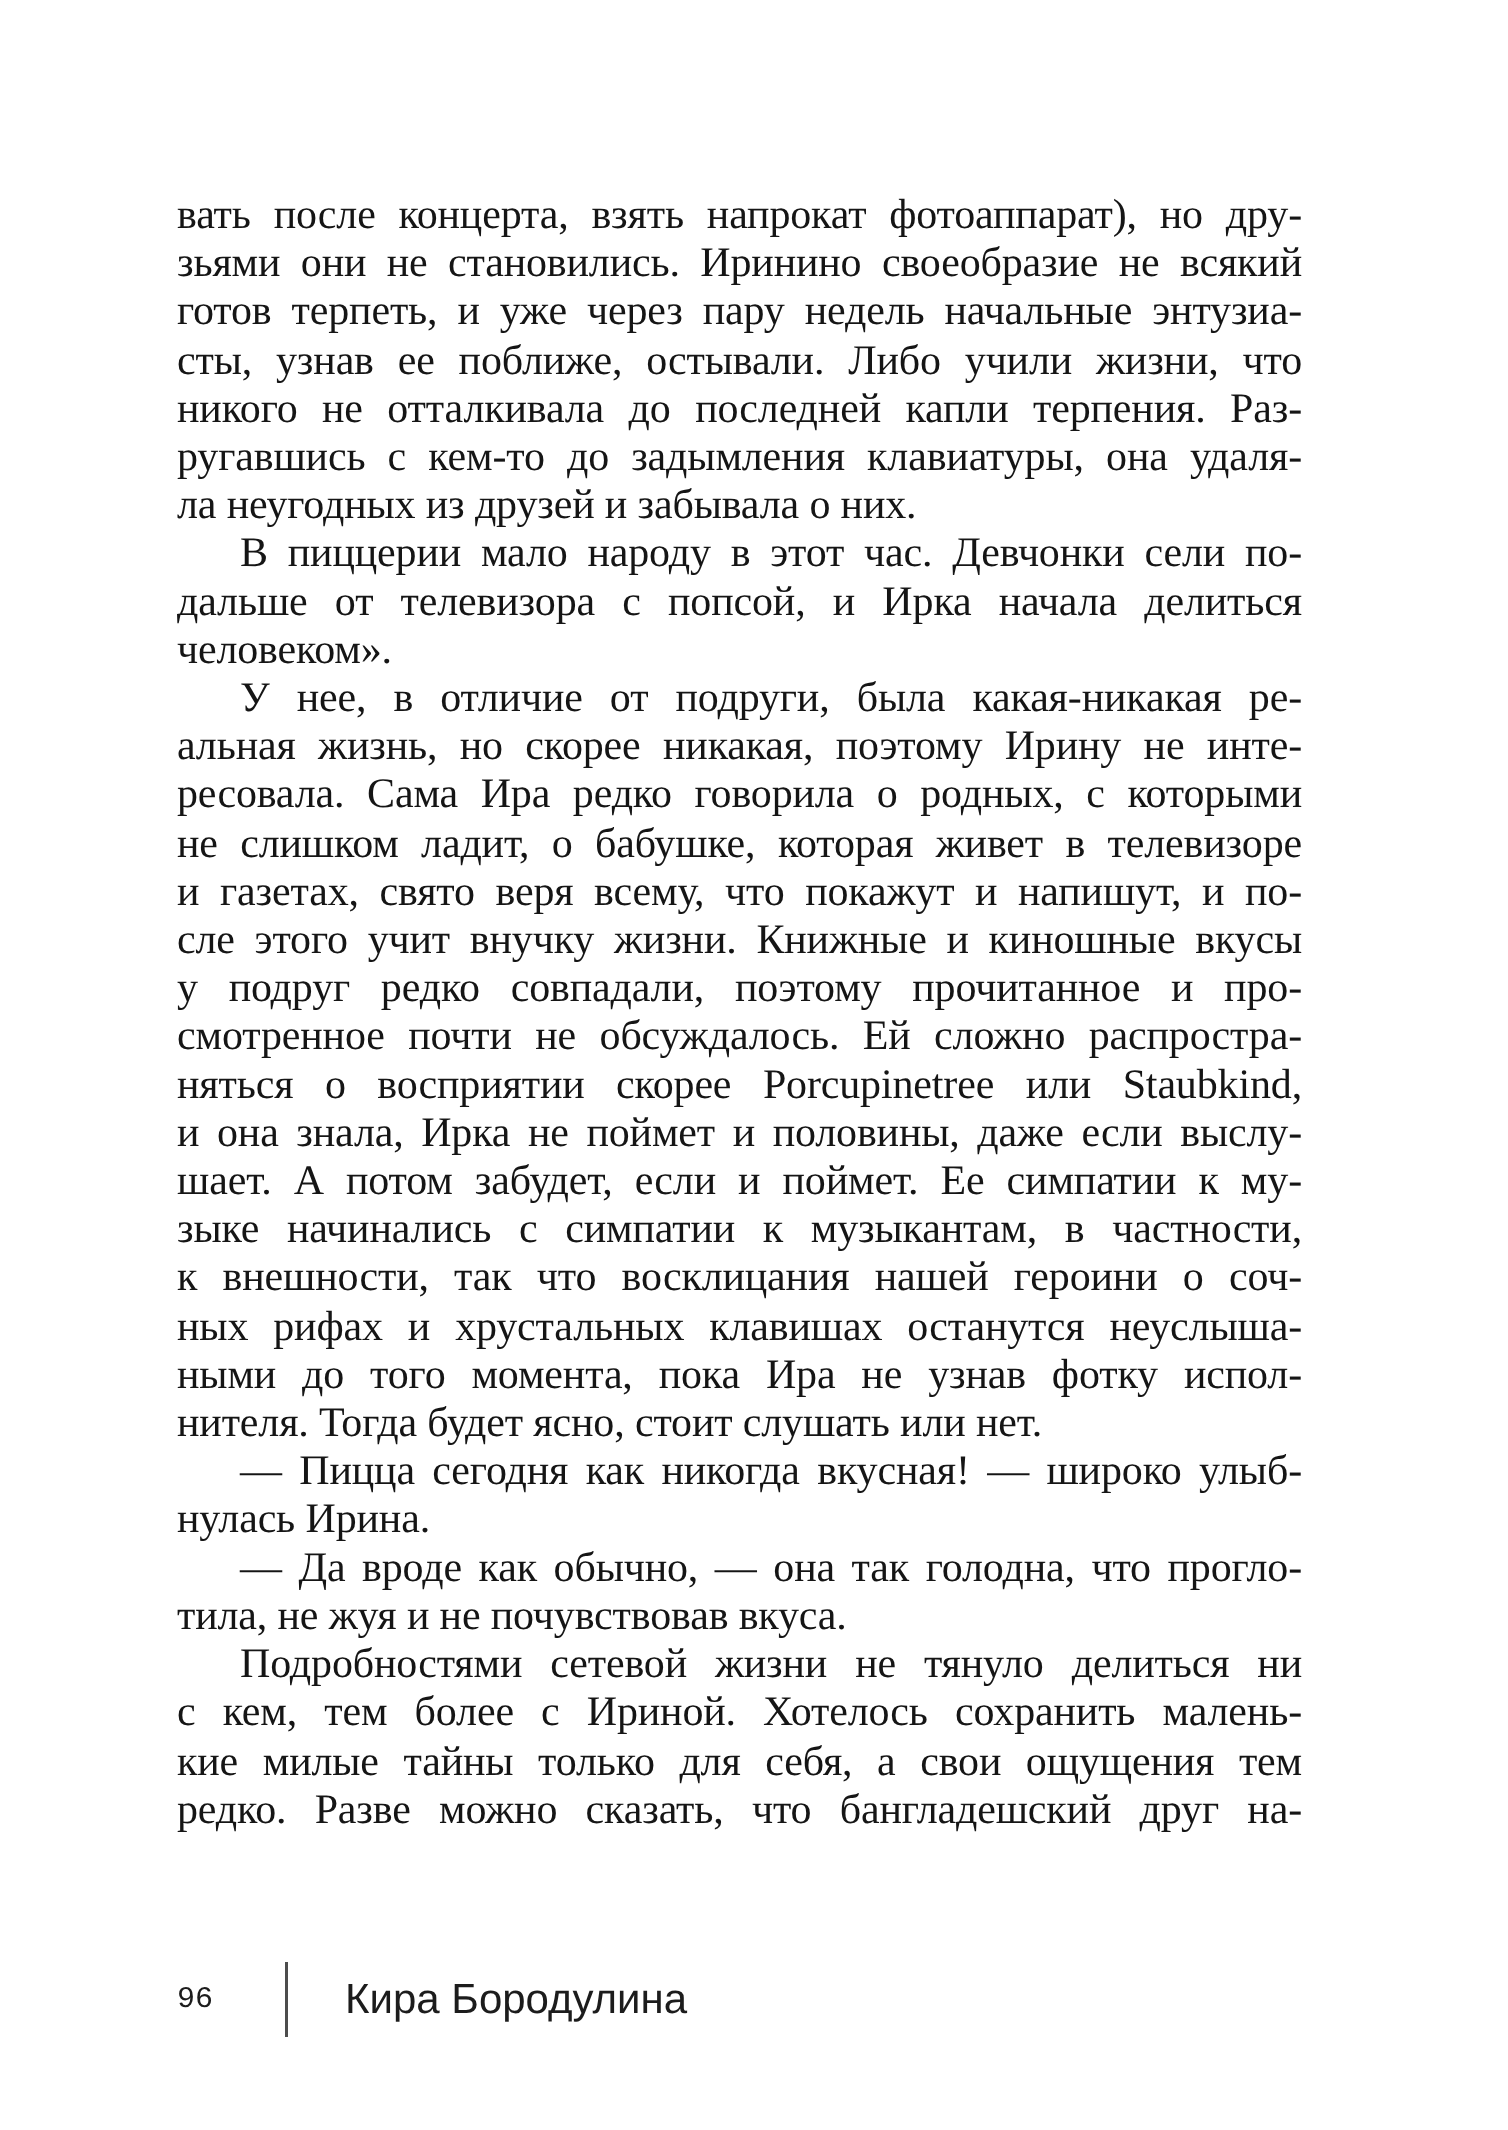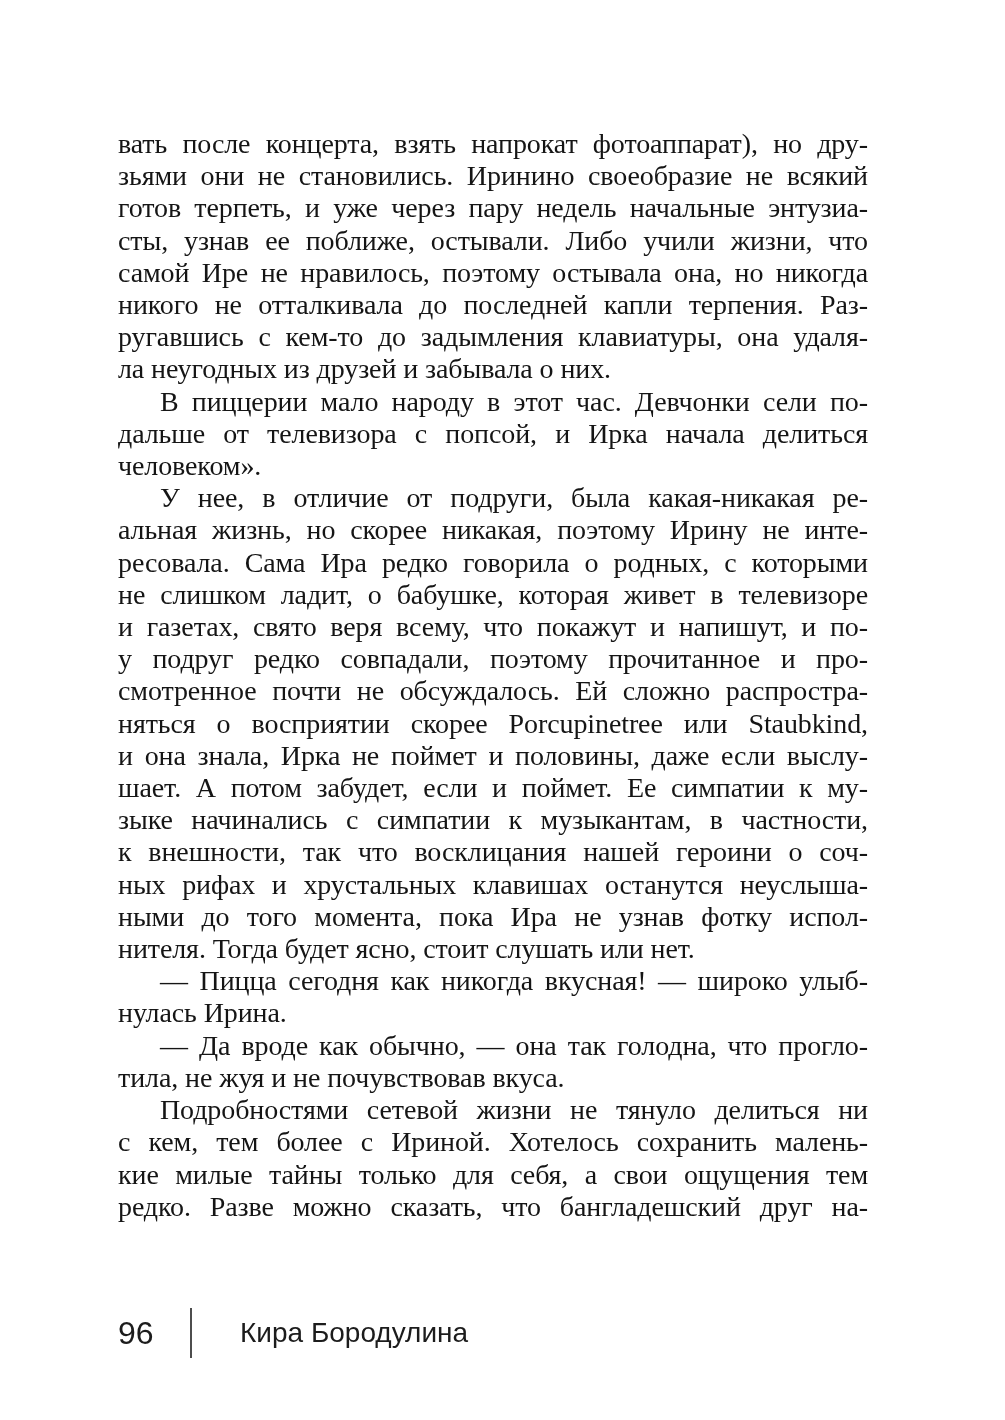--- a/index.html
+++ b/index.html
@@ -40,58 +40,59 @@
     position: absolute;
     left: 118px;
     top: 1308px;
     height: 50px;
     display: flex;
     align-items: center;
     font-family: "Liberation Sans", sans-serif;
     color: #1c1c1c;
   }
   .pnum {
-    font-size: 32px;
+    font-size: 20px;
     width: 72px;
     flex: 0 0 72px;
+    font-family: Liberation Mono, monospace;
   }
   .vrule {
     width: 2px;
     height: 50px;
     background: #4d4d4d;
     flex: 0 0 2px;
   }
   .author {
     font-size: 28px;
-    margin-left: 48px;
+    margin-left: 38px;
     white-space: nowrap;
   }
 </style>
 </head>
 <body>
 
 <div class="page">
 
   <div class="text-block">
       <div class="line just">вать после концерта, взять напрокат фотоаппарат), но дру-</div>
       <div class="line just">зьями они не становились. Иринино своеобразие не всякий</div>
       <div class="line just">готов терпеть, и уже через пару недель начальные энтузиа-</div>
       <div class="line just">сты, узнав ее поближе, остывали. Либо учили жизни, что</div>
-      <div class="line just">самой Ире не нравилось, поэтому остывала она, но никогда</div>
       <div class="line just">никого не отталкивала до последней капли терпения. Раз-</div>
       <div class="line just">ругавшись с кем-то до задымления клавиатуры, она удаля-</div>
       <div class="line">ла неугодных из друзей и забывала о них.</div>
       <div class="line indent just">В пиццерии мало народу в этот час. Девчонки сели по-</div>
       <div class="line just">дальше от телевизора с попсой, и Ирка начала делиться</div>
       <div class="line">человеком».</div>
       <div class="line indent just">У нее, в отличие от подруги, была какая-никакая ре-</div>
       <div class="line just">альная жизнь, но скорее никакая, поэтому Ирину не инте-</div>
       <div class="line just">ресовала. Сама Ира редко говорила о родных, с которыми</div>
       <div class="line just">не слишком ладит, о бабушке, которая живет в телевизоре</div>
       <div class="line just">и газетах, свято веря всему, что покажут и напишут, и по-</div>
+      <div class="line just">сле этого учит внучку жизни. Книжные и киношные вкусы</div>
       <div class="line just">у подруг редко совпадали, поэтому прочитанное и про-</div>
       <div class="line just">смотренное почти не обсуждалось. Ей сложно распростра-</div>
       <div class="line just">няться о восприятии скорее Porcupinetree или Staubkind,</div>
       <div class="line just">и она знала, Ирка не поймет и половины, даже если выслу-</div>
       <div class="line just">шает. А потом забудет, если и поймет. Ее симпатии к му-</div>
       <div class="line just">зыке начинались с симпатии к музыкантам, в частности,</div>
       <div class="line just">к внешности, так что восклицания нашей героини о соч-</div>
       <div class="line just">ных рифах и хрустальных клавишах останутся неуслыша-</div>
       <div class="line just">ными до того момента, пока Ира не узнав фотку испол-</div>
       <div class="line">нителя. Тогда будет ясно, стоит слушать или нет.</div>

